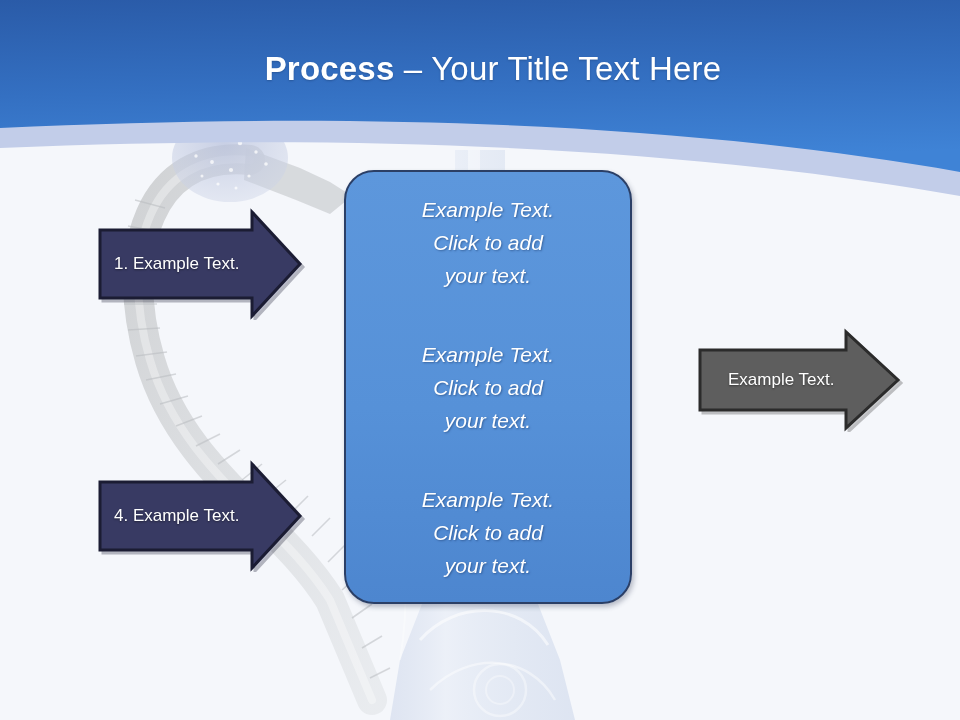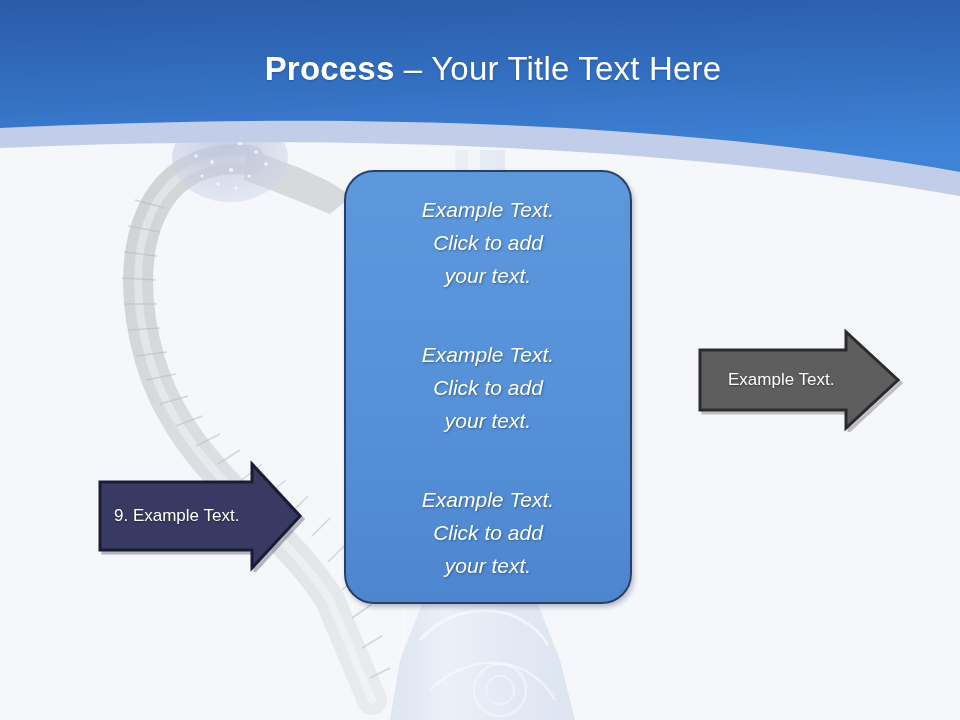--- a/index.html
+++ b/index.html
@@ -207,28 +207,35 @@
 
     <path d="M0 0 L960 0 L960 196 C 700 150, 380 132, 0 148 Z" fill="#c2cde9"></path>
 
     <path d="M0 0 L960 0 L960 172 C 700 126, 380 110, 0 128 Z" fill="url(#hdrGrad)"></path>
   </svg>
 
   <div class="slide-title">
     <span class="t-strong">Process</span><span class="t-rest"> – Your Title Text Here</span>
   </div>
 
+  <div class="arrow arrow-step" id="arrow-1">
+    <svg class="arrow-svg" width="212" height="112" viewBox="0 0 212 112" xmlns="http://www.w3.org/2000/svg">
+      <path d="M6 22 L158 22 L158 4 L206 56 L158 108 L158 90 L6 90 Z" fill="#383a63" stroke="#1b1c33" stroke-width="3" stroke-linejoin="miter" transform="translate(3,3)" opacity="0.30"></path>
+      <path d="M6 22 L158 22 L158 4 L206 56 L158 108 L158 90 L6 90 Z" fill="#383a63" stroke="#1b1c33" stroke-width="3" stroke-linejoin="miter"></path>
+    </svg>
+    <span class="arrow-label">1. Example Text.</span>
+  </div>
 
 
   <div class="arrow arrow-step" id="arrow-3">
     <svg class="arrow-svg" width="212" height="112" viewBox="0 0 212 112" xmlns="http://www.w3.org/2000/svg">
       <path d="M6 22 L158 22 L158 4 L206 56 L158 108 L158 90 L6 90 Z" fill="#383a63" stroke="#1b1c33" stroke-width="3" stroke-linejoin="miter" transform="translate(3,3)" opacity="0.30"></path>
       <path d="M6 22 L158 22 L158 4 L206 56 L158 108 L158 90 L6 90 Z" fill="#383a63" stroke="#1b1c33" stroke-width="3" stroke-linejoin="miter"></path>
     </svg>
-    <span class="arrow-label">9. Example Text.</span>
+    <span class="arrow-label">4. Example Text.</span>
   </div>
 
   <div class="center-panel">
     <div class="panel-block">Example Text.
 Click  to add
 your text.</div>
     <div class="panel-block">Example Text.
 Click  to add
 your text.</div>
     <div class="panel-block">Example Text.

